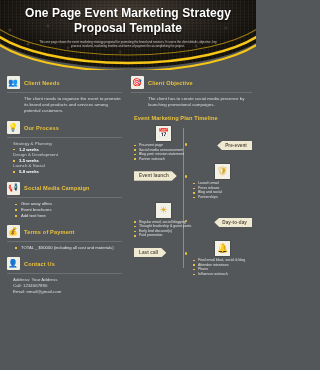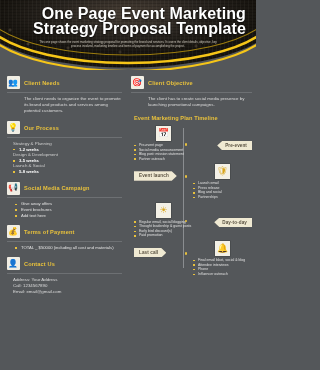--- a/index.html
+++ b/index.html
@@ -36,27 +36,26 @@
       radial-gradient(circle 3px at 92px 34px, rgba(100,88,72,.45), transparent 70%),
       radial-gradient(circle 3px at 120px 52px, rgba(125,108,88,.4), transparent 70%),
       radial-gradient(circle 3px at 160px 30px, rgba(115,100,82,.45), transparent 70%),
       radial-gradient(circle 3px at 196px 46px, rgba(135,115,92,.45), transparent 70%),
       radial-gradient(circle 3px at 226px 28px, rgba(110,96,78,.45), transparent 70%),
       radial-gradient(circle 3px at 244px 50px, rgba(125,108,86,.4), transparent 70%);
   }
   .hdr-text { position:relative; z-index:4; text-align:center; padding-top:6px; }
   .hdr-title {
     color:#ffffff;
-    font-size:16px;
+    font-size:12px;
     font-weight:bold;
     line-height:15px;
     letter-spacing:.1px;
     text-shadow:0 1px 2px rgba(0,0,0,.85);
     padding:0 10px;
-    text-align:right;
   }
   .hdr-sub {
     margin:4px auto 0;
     width:186px;
     font-size:2.9px;
     line-height:4.1px;
     color:#cfc9bd;
     text-align:center;
   }
   .swoosh { position:absolute; left:0; top:0; width:256px; height:74px; z-index:3; }

